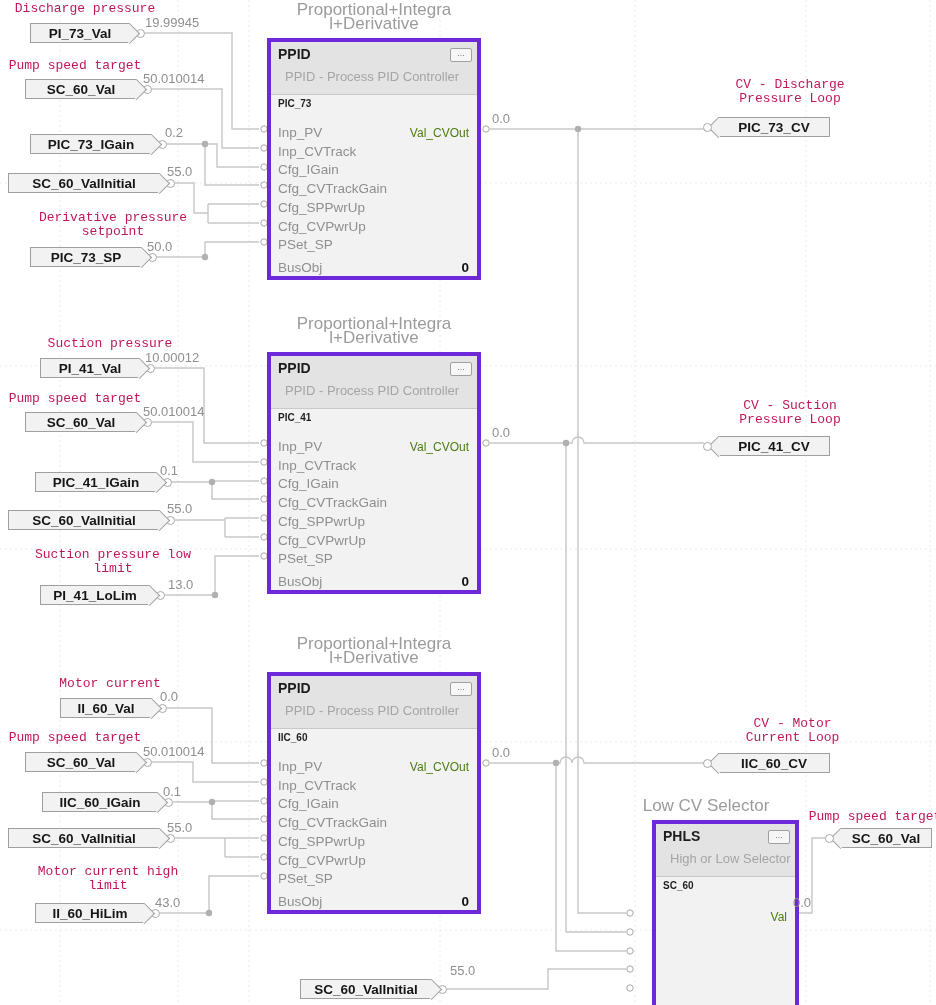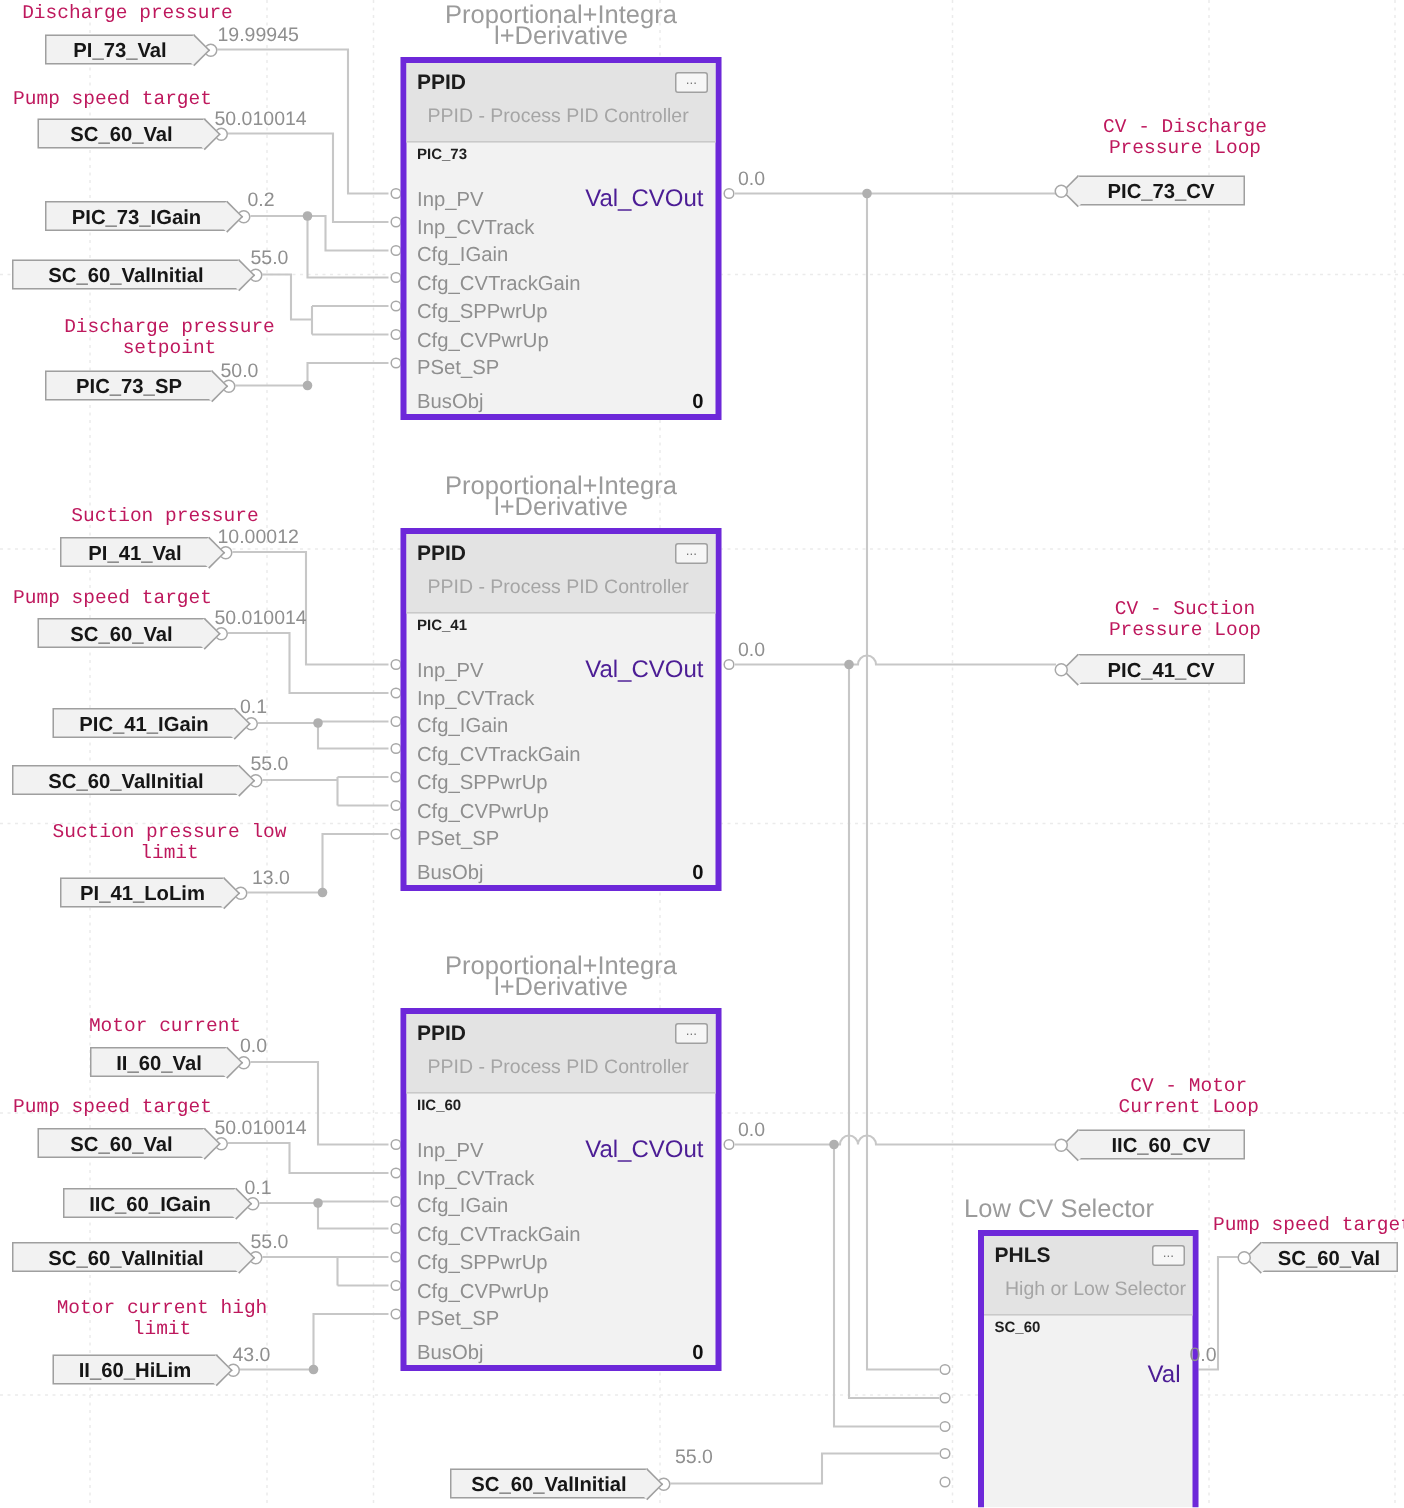--- a/index.html
+++ b/index.html
@@ -27,21 +27,21 @@
   
   .block{position:absolute;box-sizing:border-box;border:4px solid #6d28d9;background:#f2f2f2;}
   .bhead{position:relative;height:52px;background:#e3e3e3;border-bottom:1px solid #c9c9c9;}
   .btitle{position:absolute;left:7px;top:4px;font-size:14px;font-weight:bold;color:#1c1c1c;}
   .bmore{position:absolute;right:5px;top:6px;width:20px;height:12px;border:1px solid #a0a0a0;
        border-radius:2px;background:#f6f6f6;font-size:9px;line-height:9px;text-align:center;
        color:#777;cursor:default;}
   .bsub{position:absolute;left:14px;top:27px;font-size:13px;color:#a5a5a5;white-space:nowrap;}
   .binst{position:absolute;left:7px;top:56px;font-size:10px;font-weight:bold;color:#1f1f1f;}
   .bpins{position:absolute;left:7px;font-size:13.5px;line-height:18.7px;color:#8f8f8f;white-space:nowrap;}
-  .bout{position:absolute;right:8px;font-size:16px;line-height:18.7px;color:#4c1d95;}
+  .bout{position:absolute;right:8px;font-size:12px;line-height:18.7px;color:#4d7c0f;}
   .bbus{position:absolute;left:7px;right:8px;font-size:13.5px;color:#8f8f8f;}
   .busval{float:right;color:#111;font-weight:bold;}
 </style>
 </head>
 <body>
 
 <div id="canvas">
 
   <svg class="wires" width="936" height="1005">
 
@@ -259,21 +259,21 @@
       <span class="conn"></span>
   </div>
   <span class="val" style="left:165px;top:125px">0.2</span>
 
   <div class="tag itag" style="left:8px;top:173px;width:152px">
     <span>SC_60_ValInitial</span>
       <span class="conn"></span>
   </div>
   <span class="val" style="left:167px;top:164px">55.0</span>
 
-  <div class="desc" style="left:33px;top:211px;width:160px">Discharge pressure setpoint</div>
+  <div class="desc" style="left:33px;top:211px;width:160px">Derivative pressure setpoint</div>
   <div class="tag itag" style="left:30px;top:247px;width:112px">
     <span>PIC_73_SP</span>
       <span class="conn"></span>
   </div>
   <span class="val" style="left:147px;top:239px">50.0</span>
 
   <div class="desc" style="left:30px;top:337px;width:160px">Suction pressure</div>
   <div class="tag itag" style="left:40px;top:358px;width:100px">
     <span>PI_41_Val</span>
       <span class="conn"></span>

